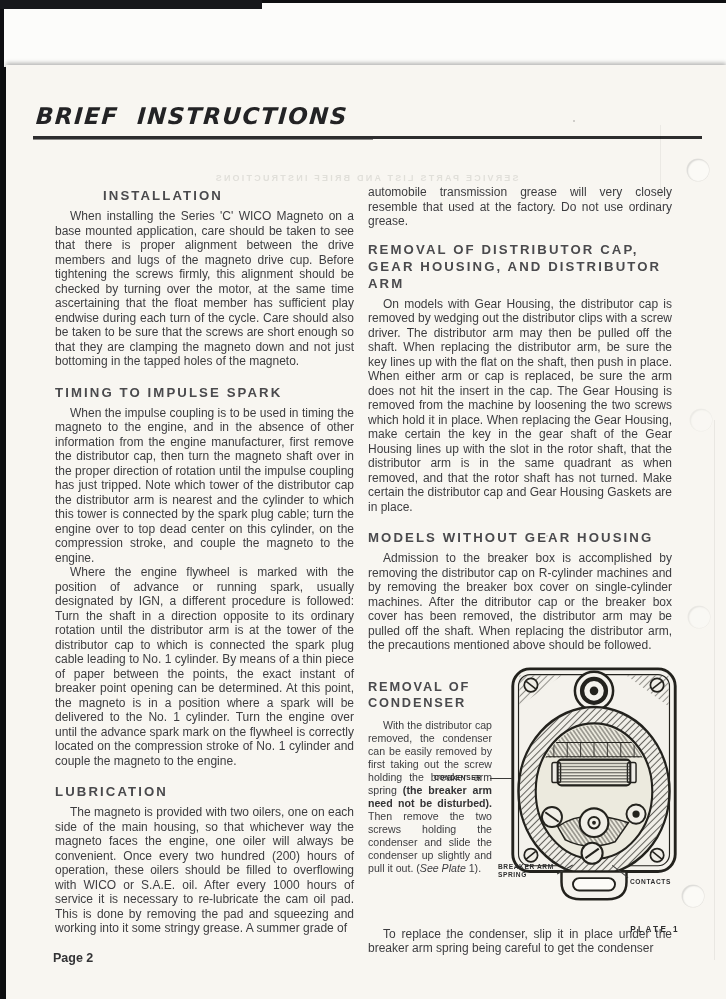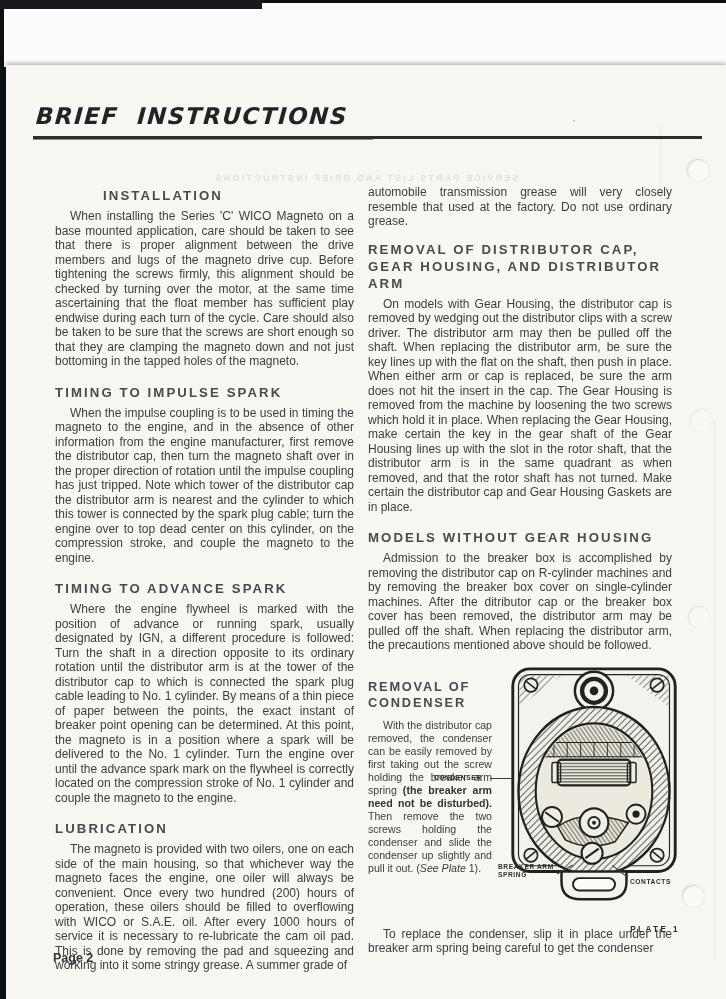--- a/index.html
+++ b/index.html
@@ -75,21 +75,20 @@
     <div class="col left">
       <div class="sec">
         <h2>INSTALLATION</h2>
         <p class="body">When installing the Series 'C' WICO Magneto on a base mounted application, care should be taken to see that there is proper alignment between the drive members and lugs of the magneto drive cup. Before tightening the screws firmly, this alignment should be checked by turning over the motor, at the same time ascertaining that the float member has sufficient play endwise during each turn of the cycle. Care should also be taken to be sure that the screws are short enough so that they are clamping the magneto down and not just bottoming in the tapped holes of the magneto.</p>
       </div>
       <div class="sec">
         <h2>TIMING TO IMPULSE SPARK</h2>
         <p class="body">When the impulse coupling is to be used in timing the magneto to the engine, and in the absence of other information from the engine manufacturer, first remove the distributor cap, then turn the magneto shaft over in the proper direction of rotation until the impulse coupling has just tripped. Note which tower of the distributor cap the distributor arm is nearest and the cylinder to which this tower is connected by the spark plug cable; turn the engine over to top dead center on this cylinder, on the compression stroke, and couple the magneto to the engine.</p>
       </div>
       <div class="sec">
-        <h2>TIMING TO ADVANCE SPARK</h2>
         <p class="body">Where the engine flywheel is marked with the position of advance or running spark, usually designated by IGN, a different procedure is followed: Turn the shaft in a direction opposite to its ordinary rotation until the distributor arm is at the tower of the distributor cap to which is connected the spark plug cable leading to No. 1 cylinder. By means of a thin piece of paper between the points, the exact instant of breaker point opening can be determined. At this point, the magneto is in a position where a spark will be delivered to the No. 1 cylinder. Turn the engine over until the advance spark mark on the flywheel is correctly located on the compression stroke of No. 1 cylinder and couple the magneto to the engine.</p>
       </div>
       <div class="sec">
         <h2>LUBRICATION</h2>
         <p class="body">The magneto is provided with two oilers, one on each side of the main housing, so that whichever way the magneto faces the engine, one oiler will always be convenient. Once every two hundred (200) hours of operation, these oilers should be filled to overflowing with WICO or S.A.E. oil. After every 1000 hours of service it is necessary to re-lubricate the cam oil pad. This is done by removing the pad and squeezing and working into it some stringy grease. A summer grade of</p>
       </div>
     </div>
 
     <div class="col right">
       <p class="body noindent">automobile transmission grease will very closely resemble that used at the factory.  Do not use ordinary grease.</p>

